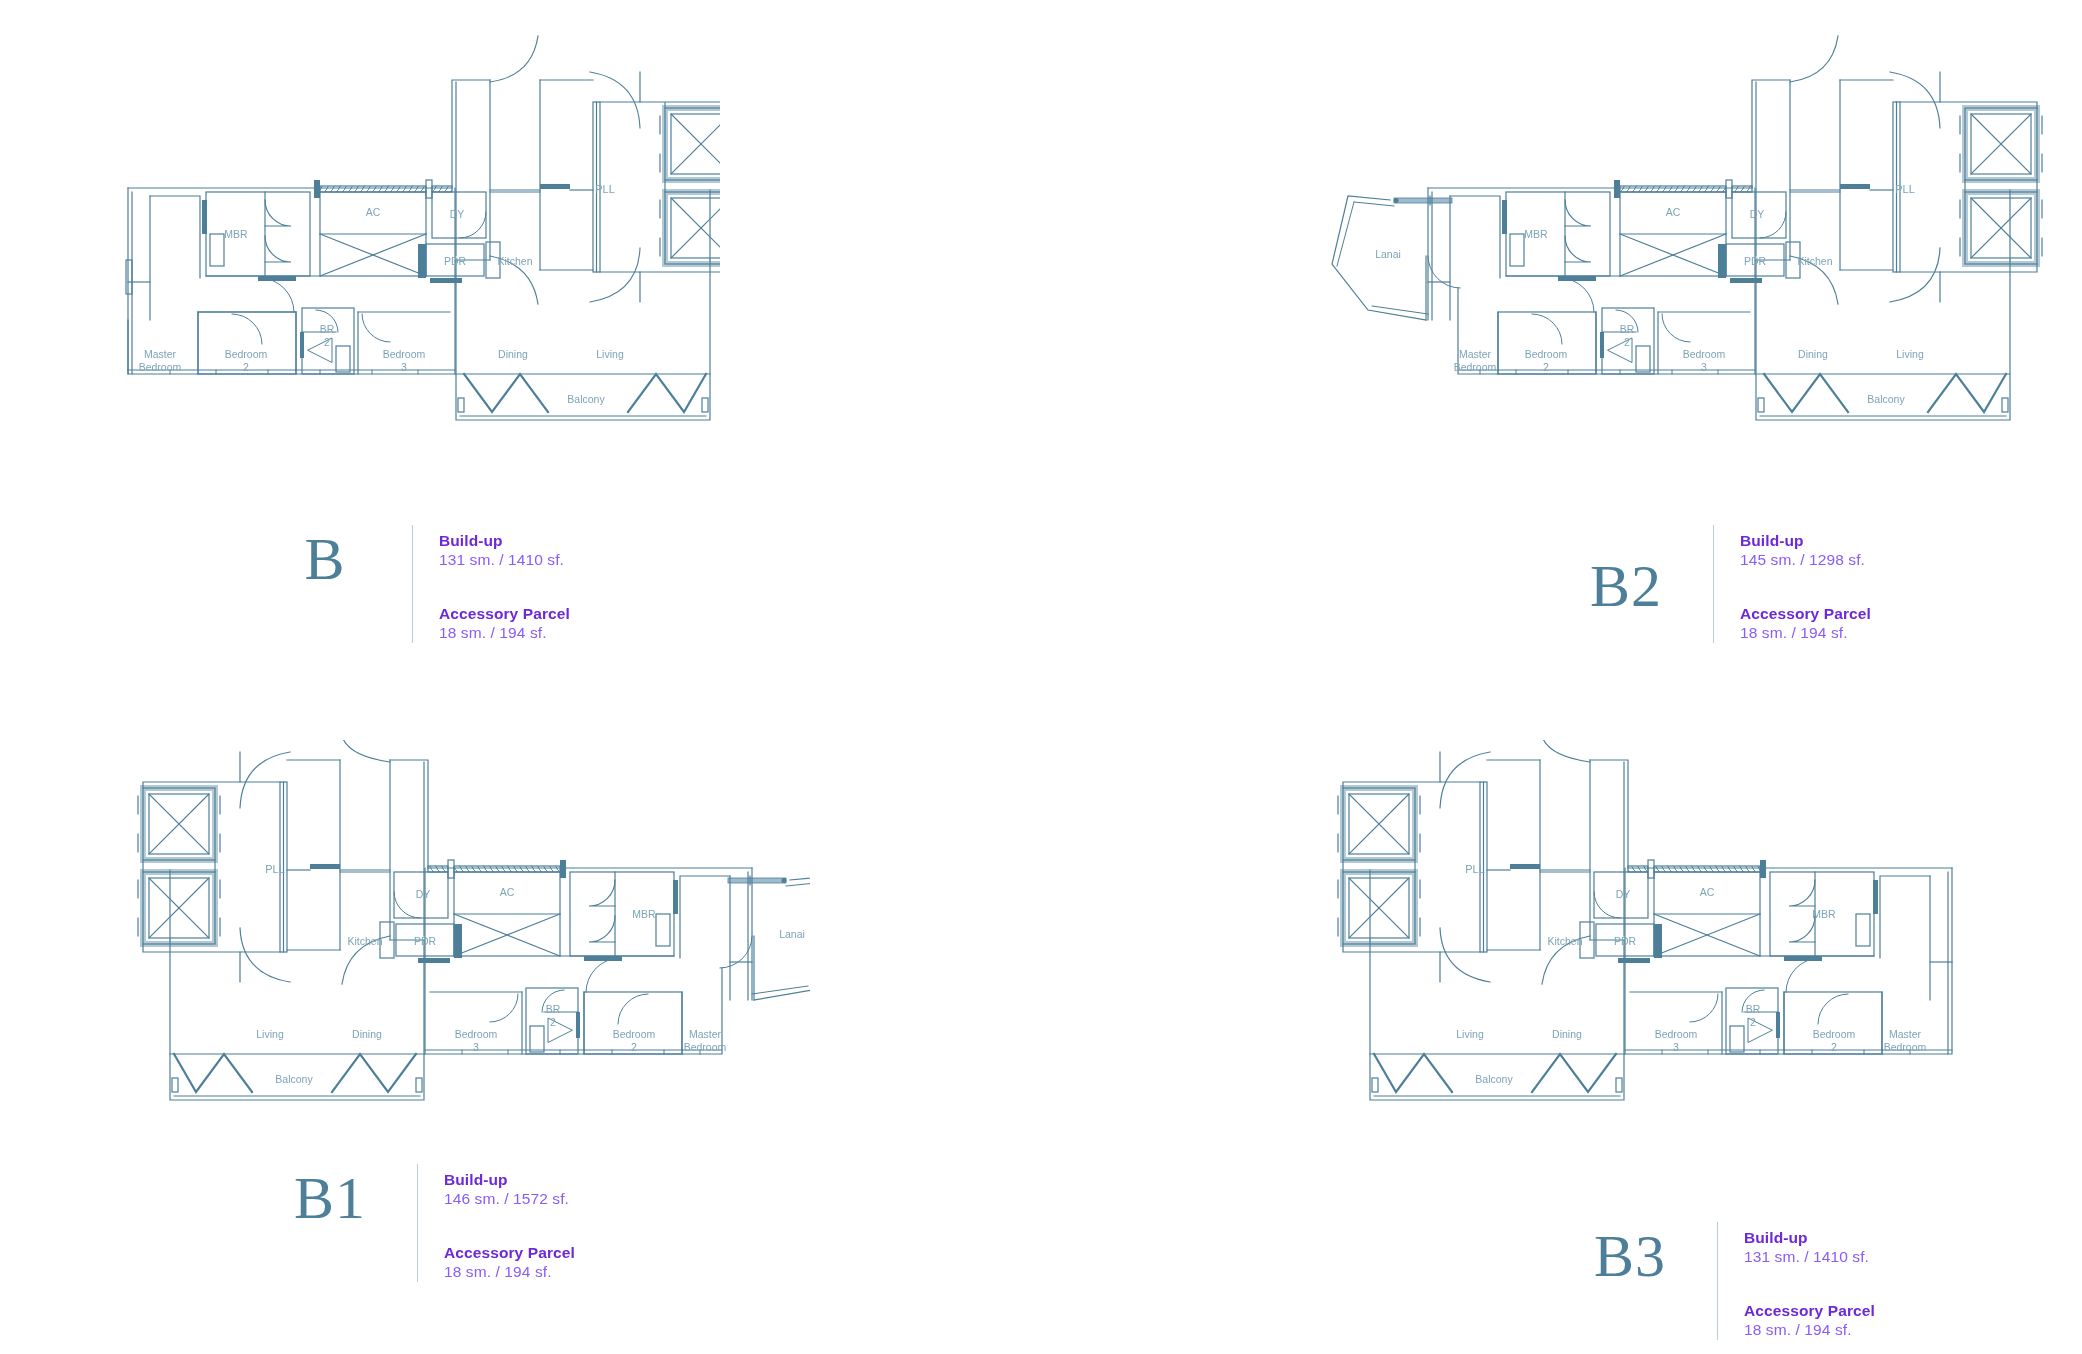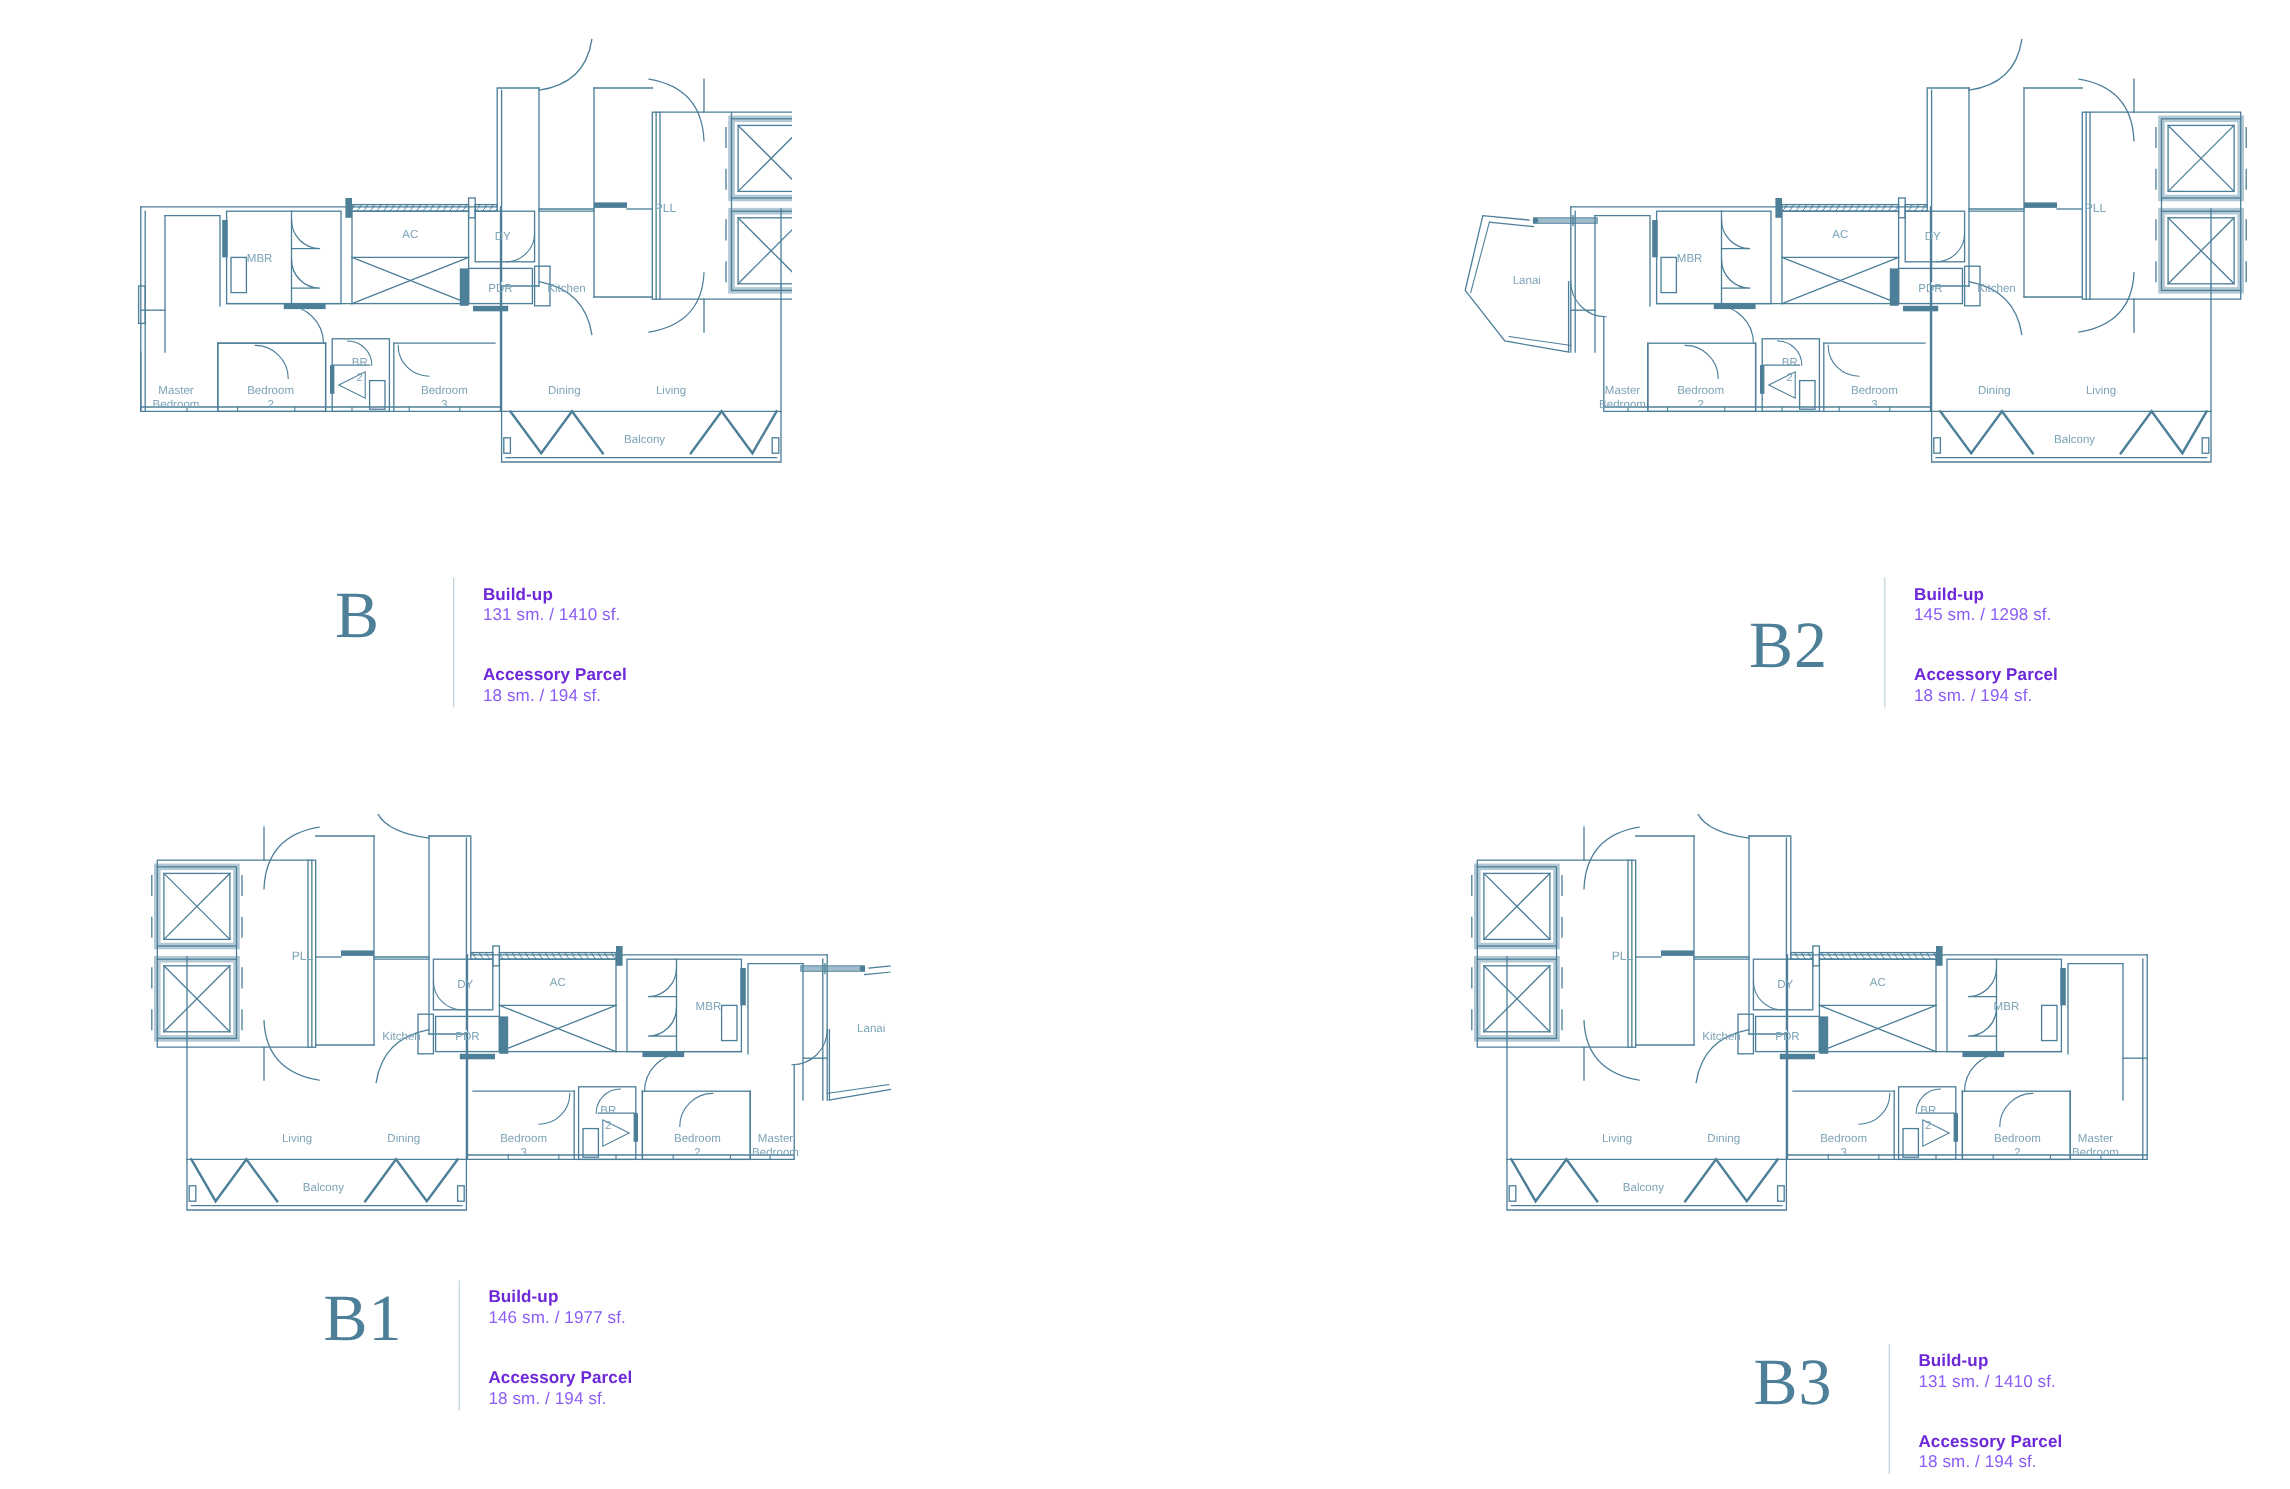--- a/index.html
+++ b/index.html
@@ -599,21 +599,21 @@
       </g>
     </svg>
   </div>
 
   <div class="caption" style="left:255px;top:1164px;width:430px;">
     <div class="code">B1</div>
     <div class="rule"></div>
     <div class="specs">
       <div class="spec-group">
         <div class="spec-title">Build-up</div>
-        <div class="spec-value">146 sm. / 1977 sf.</div>
+        <div class="spec-value">146 sm. / 1572 sf.</div>
       </div>
       <div class="spec-group">
         <div class="spec-title">Accessory Parcel</div>
         <div class="spec-value">18 sm. / 194 sf.</div>
       </div>
     </div>
   </div>
 
   <div class="unit" style="left:1330px;top:740px;">
     <svg class="plan-svg" width="700" height="440" viewBox="0 0 700 440">

